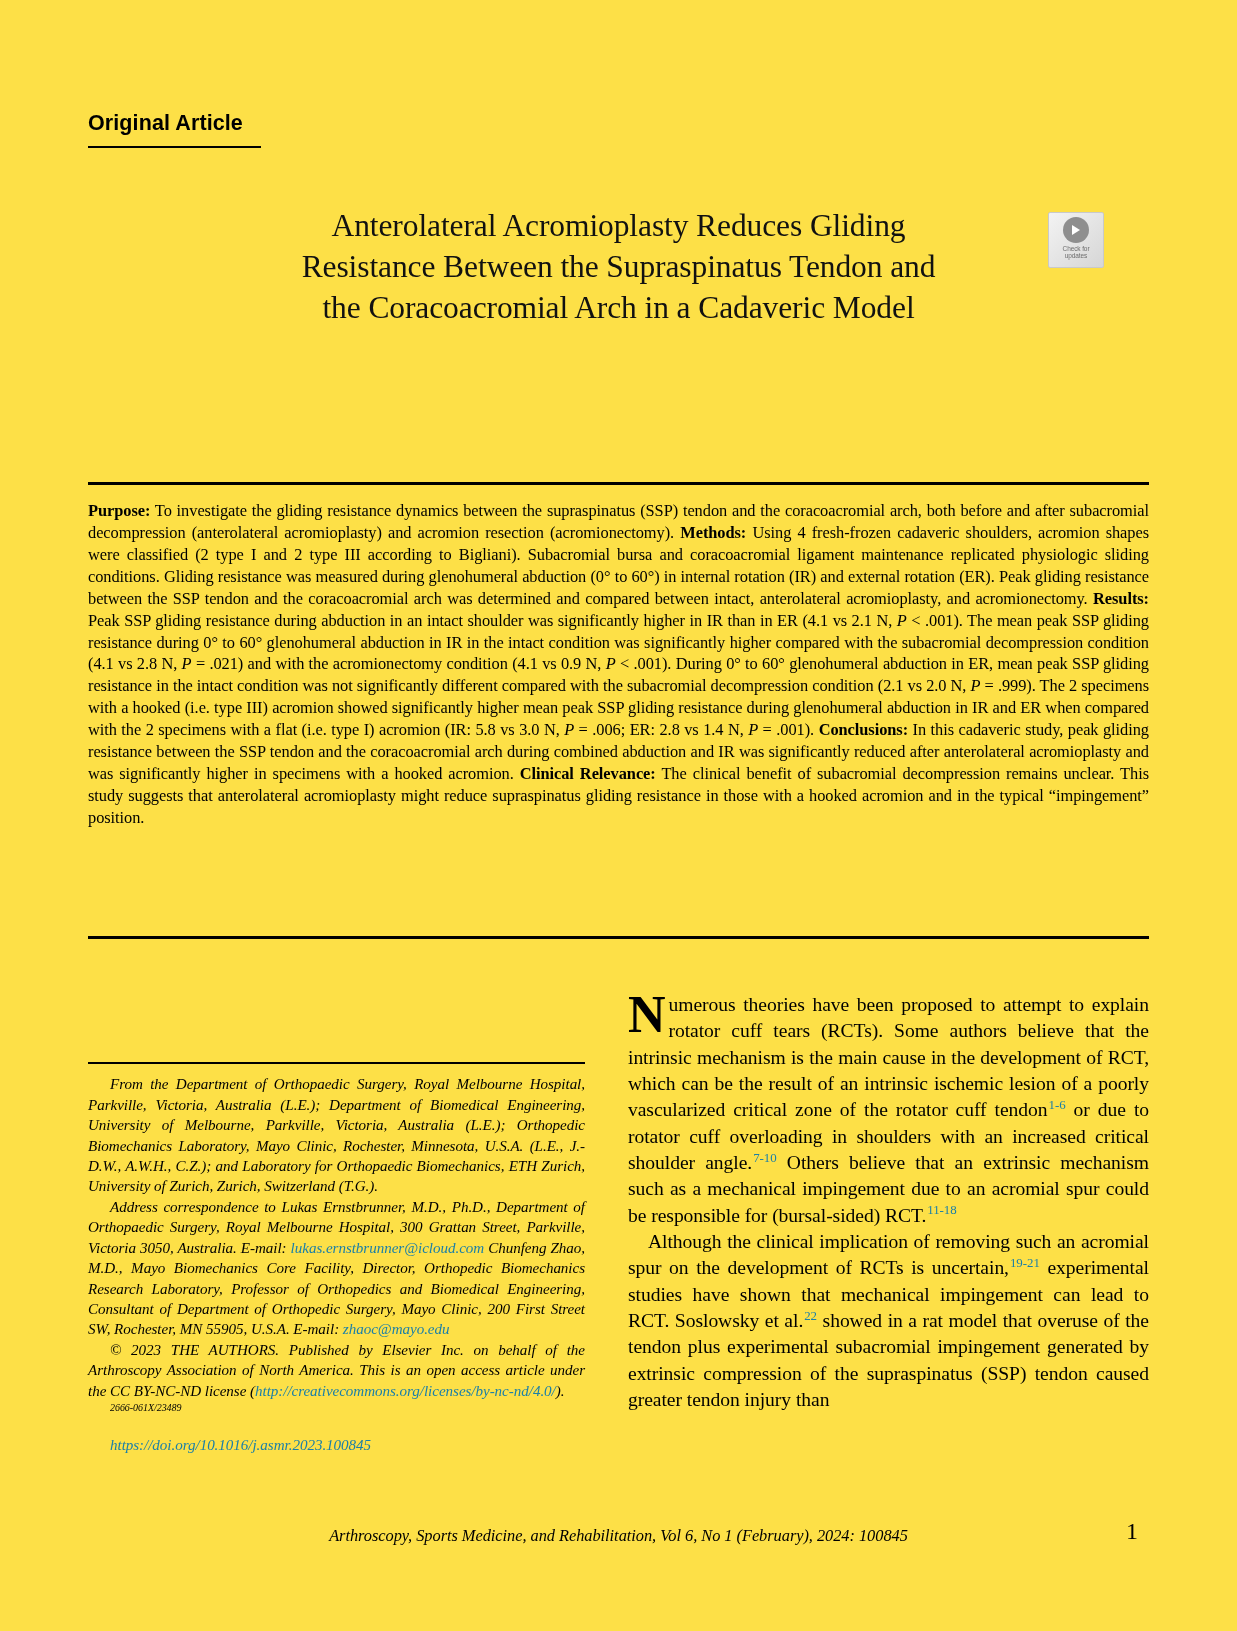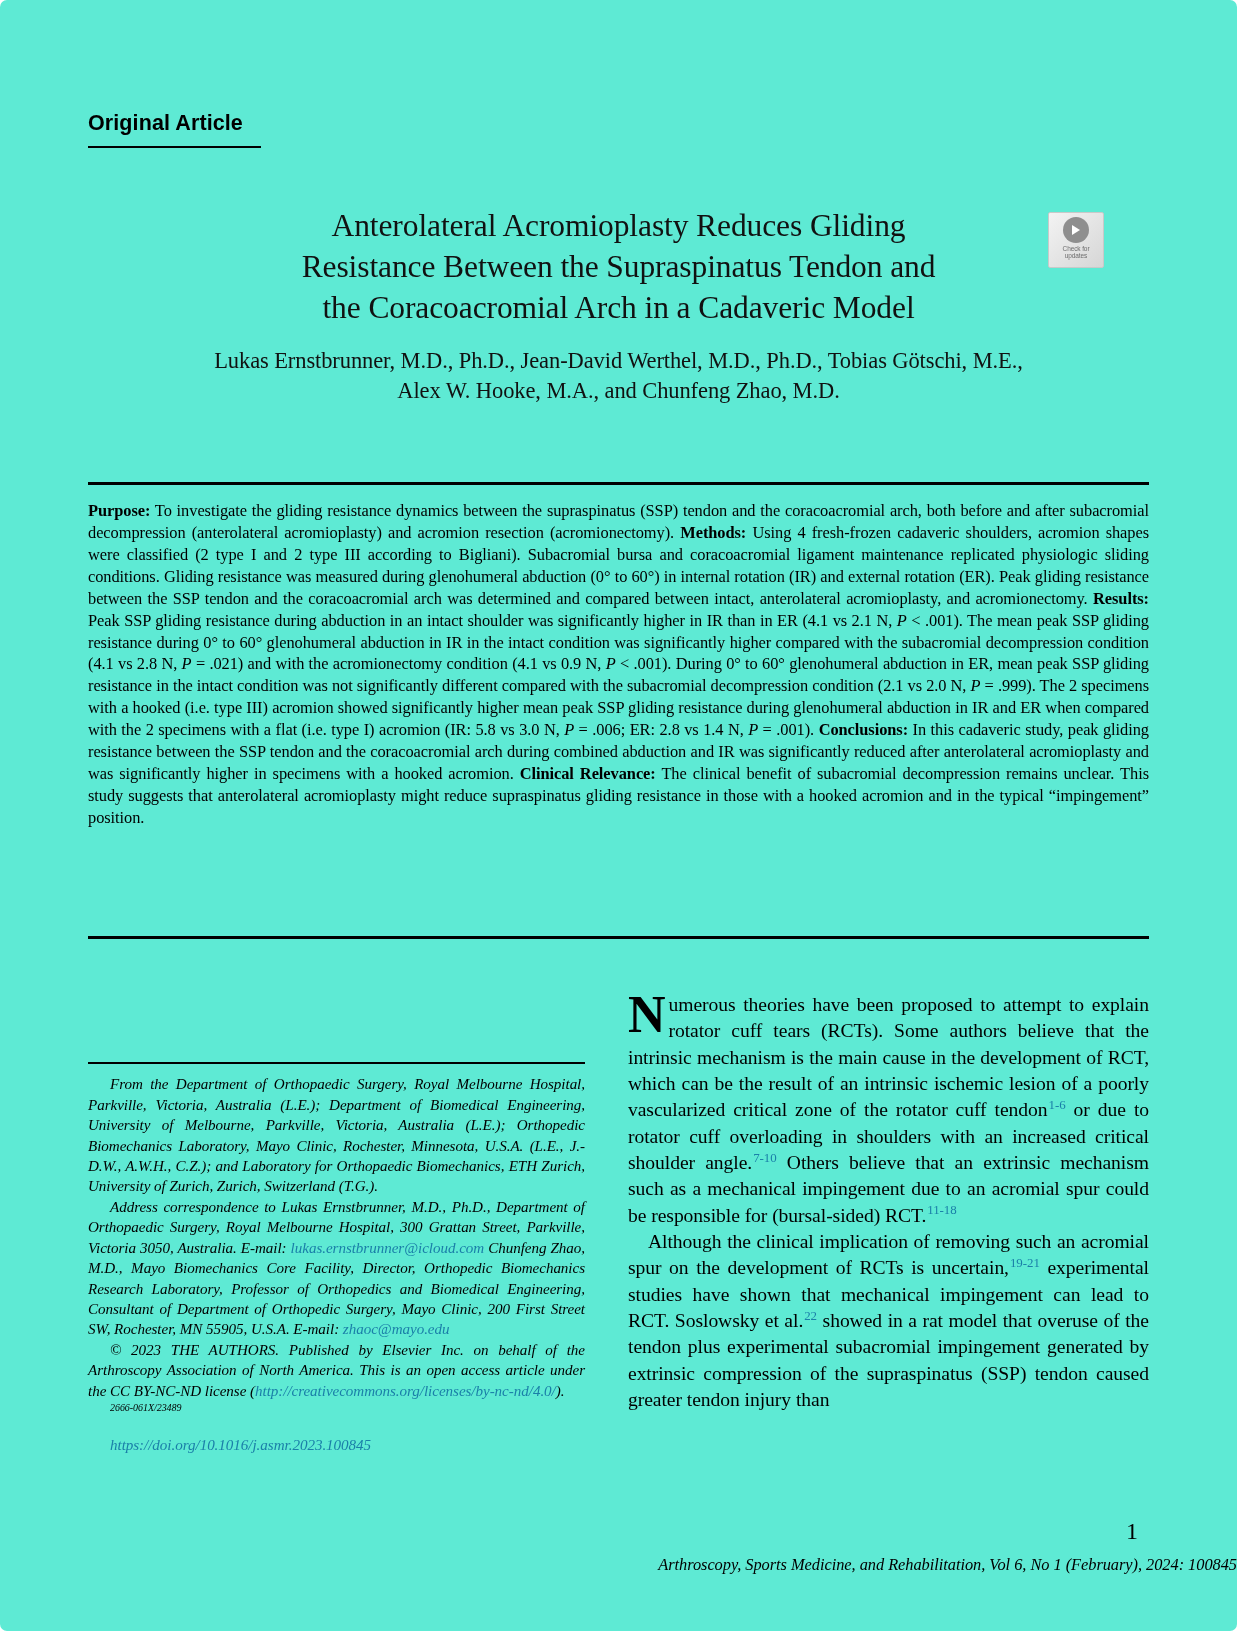--- a/index.html
+++ b/index.html
@@ -13,22 +13,21 @@
     font-family: "Liberation Serif", serif;
     color: #000000;
     position: relative;
     overflow: hidden;
   }
   .page {
     position: absolute;
     left: 0; top: 0;
     width: 1237px;
     height: 1631px;
-    background: #5eead4;
-    border-radius: 7px;
+    background: #fde047;
   }
 
   
   .kicker-wrap {
     position: absolute;
     left: 88px;
     top: 112px;
     width: 400px;
   }
   .kicker {
@@ -223,22 +222,21 @@
     line-height: 0;
     padding-left: 1px;
   }
 
   
   .footer {
     position: absolute;
     left: 0;
     top: 1526px;
     width: 1237px;
-    text-align: right;
-    margin-top: 29px;
+    text-align: center;
   }
   .footer-text {
     font-family: "Liberation Serif", serif;
     font-style: italic;
     font-size: 16.4px;
     color: #000;
     letter-spacing: -0.05px;
   }
   .page-num {
     position: absolute;
@@ -260,21 +258,20 @@
   </div>
 
   <div class="crossmark">
     <div class="cm-circle"></div>
     <div class="cm-t1">Check for</div>
     <div class="cm-t2">updates</div>
   </div>
 
   <div class="title-block">
     <h1 class="title"><span>Anterolateral Acromioplasty Reduces Gliding</span><br><span>Resistance Between the Supraspinatus Tendon and</span><br><span>the Coracoacromial Arch in a Cadaveric Model</span></h1>
-    <div class="authors"><span>Lukas Ernstbrunner, M.D., Ph.D., Jean-David Werthel, M.D., Ph.D., Tobias Götschi, M.E.,</span><br><span>Alex W. Hooke, M.A., and Chunfeng Zhao, M.D.</span></div>
   </div>
 
   <div class="rule-top"></div>
   <div class="rule-bottom"></div>
 
   <div class="abstract"><b>Purpose:</b><span> To investigate the gliding resistance dynamics between the supraspinatus (SSP) tendon and the coracoacromial arch, both before and after subacromial decompression (anterolateral acromioplasty) and acromion resection (acromionectomy). </span><b>Methods:</b><span> Using 4 fresh-frozen cadaveric shoulders, acromion shapes were classified (2 type I and 2 type III according to Bigliani). Subacromial bursa and coracoacromial ligament maintenance replicated physiologic sliding conditions. Gliding resistance was measured during glenohumeral abduction (0° to 60°) in internal rotation (IR) and external rotation (ER). Peak gliding resistance between the SSP tendon and the coracoacromial arch was determined and compared between intact, anterolateral acromioplasty, and acromionectomy. </span><b>Results:</b><span> Peak SSP gliding resistance during abduction in an intact shoulder was significantly higher in IR than in ER (4.1 vs 2.1 N, </span><i>P</i><span> &lt; .001). The mean peak SSP gliding resistance during 0° to 60° glenohumeral abduction in IR in the intact condition was significantly higher compared with the subacromial decompression condition (4.1 vs 2.8 N, </span><i>P</i><span> = .021) and with the acromionectomy condition (4.1 vs 0.9 N, </span><i>P</i><span> &lt; .001). During 0° to 60° glenohumeral abduction in ER, mean peak SSP gliding resistance in the intact condition was not significantly different compared with the subacromial decompression condition (2.1 vs 2.0 N, </span><i>P</i><span> = .999). The 2 specimens with a hooked (i.e. type III) acromion showed significantly higher mean peak SSP gliding resistance during glenohumeral abduction in IR and ER when compared with the 2 specimens with a flat (i.e. type I) acromion (IR: 5.8 vs 3.0 N, </span><i>P</i><span> = .006; ER: 2.8 vs 1.4 N, </span><i>P</i><span> = .001). </span><b>Conclusions:</b><span> In this cadaveric study, peak gliding resistance between the SSP tendon and the coracoacromial arch during combined abduction and IR was significantly reduced after anterolateral acromioplasty and was significantly higher in specimens with a hooked acromion. </span><b>Clinical Relevance:</b><span> The clinical benefit of subacromial decompression remains unclear. This study suggests that anterolateral acromioplasty might reduce supraspinatus gliding resistance in those with a hooked acromion and in the typical “impingement” position.</span></div>
 
   <div class="col-left">
     <div class="foot-rule"></div>
     <div class="foot-text">

